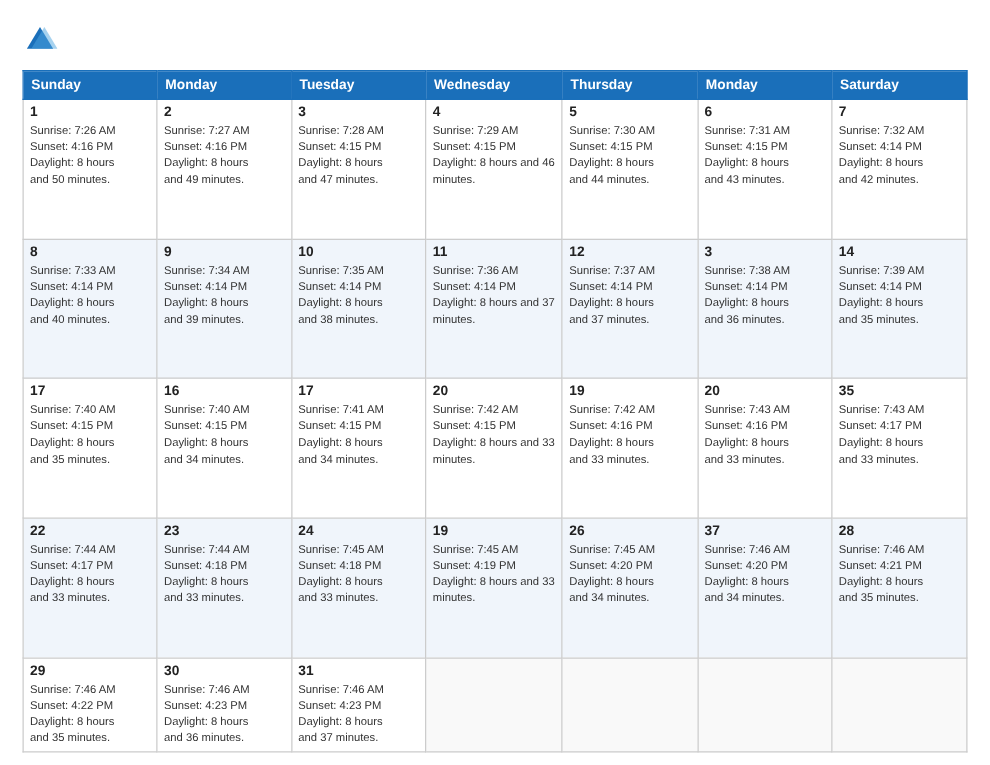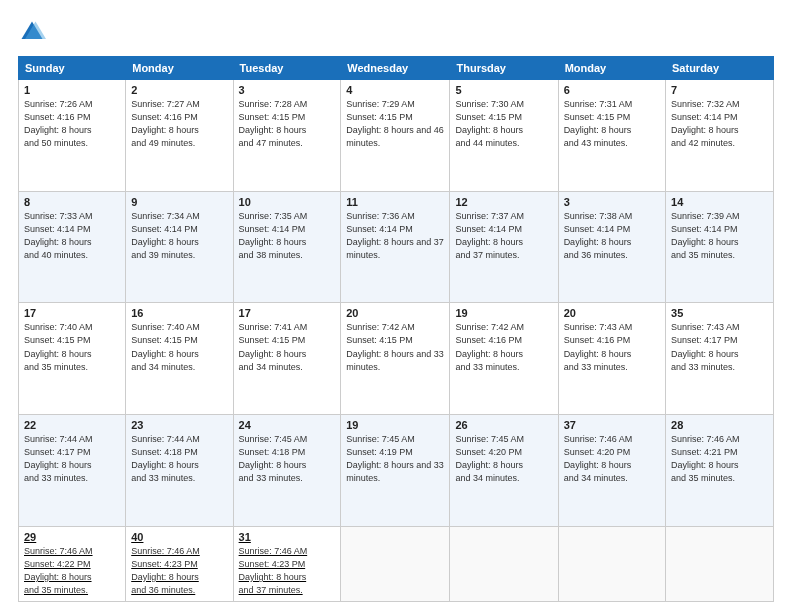--- a/index.html
+++ b/index.html
@@ -98,21 +98,20 @@
     .day-info {
       color: #333;
       font-size: 9px;
       line-height: 1.45;
     }
     .empty-cell {
       background: #f9f9f9 !important;
     }
     .last-row td {
       height: 70px;
-      text-decoration: underline;
     }
   </style>
 </head>
 <body>
 
 <div class="page">
   <div class="header">
     <div class="logo">
       <svg class="logo-icon" viewBox="0 0 32 32">
         <polygon points="16,4 28,24 4,24" fill="#1a6fba"></polygon>
@@ -261,21 +260,21 @@
             <span class="day-num">28</span>
             <div class="day-info">Sunrise: 7:46 AM<br>Sunset: 4:21 PM<br>Daylight: 8 hours and&nbsp;35 minutes.</div>
           </td>
         </tr>
         <tr class="last-row">
           <td>
             <span class="day-num">29</span>
             <div class="day-info">Sunrise: 7:46 AM<br>Sunset: 4:22 PM<br>Daylight: 8 hours and&nbsp;35 minutes.</div>
           </td>
           <td>
-            <span class="day-num">40</span>
+            <span class="day-num">30</span>
             <div class="day-info">Sunrise: 7:46 AM<br>Sunset: 4:23 PM<br>Daylight: 8 hours and&nbsp;36 minutes.</div>
           </td>
           <td>
             <span class="day-num">31</span>
             <div class="day-info">Sunrise: 7:46 AM<br>Sunset: 4:23 PM<br>Daylight: 8 hours and&nbsp;37 minutes.</div>
           </td>
           <td class="empty-cell"></td>
           <td class="empty-cell"></td>
           <td class="empty-cell"></td>
           <td class="empty-cell"></td>

